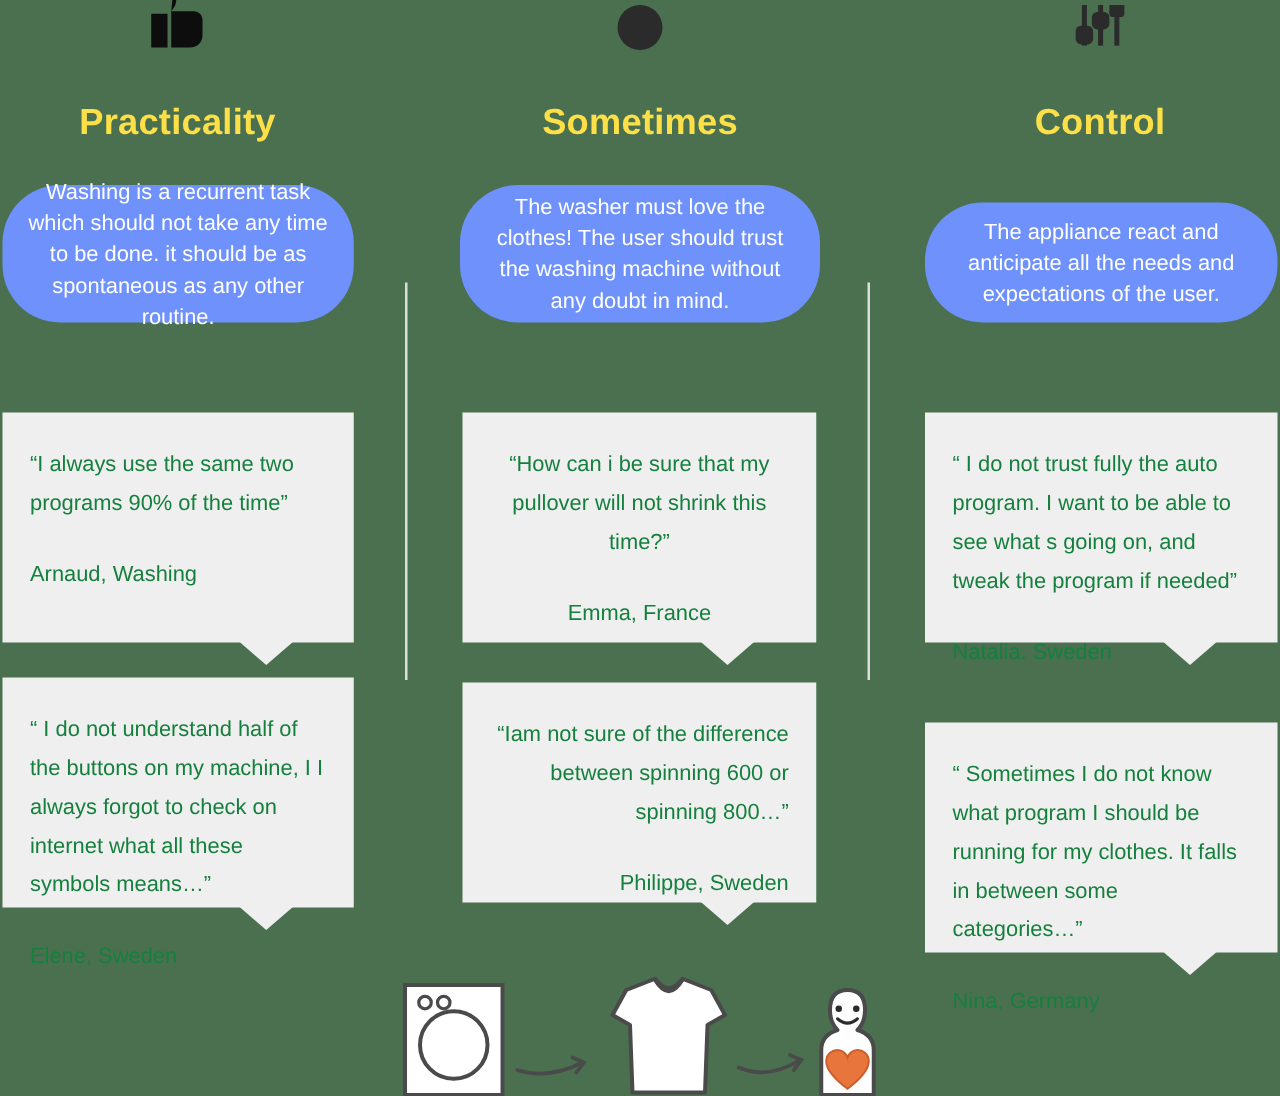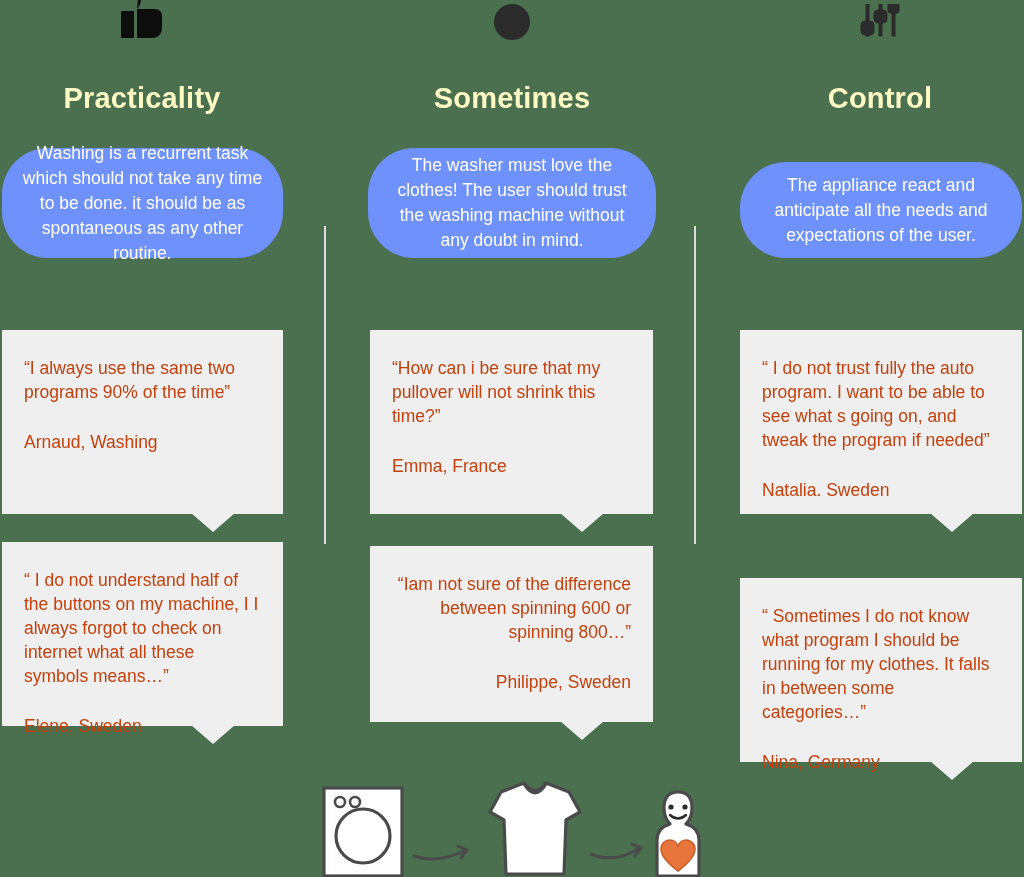--- a/index.html
+++ b/index.html
@@ -25,21 +25,21 @@
     align-items: flex-end;
     justify-content: center;
     overflow: hidden;
   }
   .col-title {
     position: absolute;
     width: 280px;
     text-align: center;
     font-size: 29px;
     font-weight: bold;
-    color: #fef9c3;
+    color: #fde047;
     letter-spacing: 0.2px;
     white-space: nowrap;
   }
 
   
   .bubble {
     position: absolute;
     background: #6e91fb;
     color: #ffffff;
     border-radius: 46px;
@@ -49,23 +49,23 @@
     display: flex;
     align-items: center;
     justify-content: center;
     padding: 10px 18px;
   }
 
   
   .quote-card {
     position: absolute;
     background: #efefef;
-    color: #c2410c;
+    color: #15803d;
     font-size: 17.5px;
-    line-height: 24px;
+    line-height: 31px;
     padding: 26px 22px;
   }
   .quote-card .q-text { display: block; }
   .quote-card .q-author { display: block; margin-top: 26px; }
   .quote-card .tail {
     position: absolute;
     bottom: -18px;
     width: 0;
     height: 0;
     border-left: 22px solid transparent;
@@ -121,21 +121,21 @@
 
   <div class="col-icon" style="left:452px; top:0px;">
     <svg width="40" height="40" viewBox="0 0 40 40" aria-hidden="true">
       <circle cx="20" cy="18" r="18" fill="#2b2b2b"></circle>
     </svg>
   </div>
   <div class="col-title" style="left:372px; top:82px;">Sometimes</div>
 
   <div class="bubble" style="left:368px; top:148px; width:288px; height:110px;">The washer must love the clothes! The user should trust the washing machine without any doubt in mind.</div>
 
-  <div class="quote-card" style="left:370px; top:330px; width:283px; height:184px;">
+  <div class="quote-card" style="left:370px; top:330px; width:283px; height:184px;text-align:center;">
     <span class="q-text">“How can i be sure that my pullover will not shrink this time?”</span>
     <span class="q-author">Emma, France</span>
     <span class="tail" style="left:190px;"></span>
   </div>
 
   <div class="quote-card" style="left:370px; top:546px; width:283px; height:176px;text-align:right;">
     <span class="q-text">“Iam not sure of the difference between spinning 600 or spinning 800…”</span>
     <span class="q-author">Philippe, Sweden</span>
     <span class="tail" style="left:190px;"></span>
   </div>

